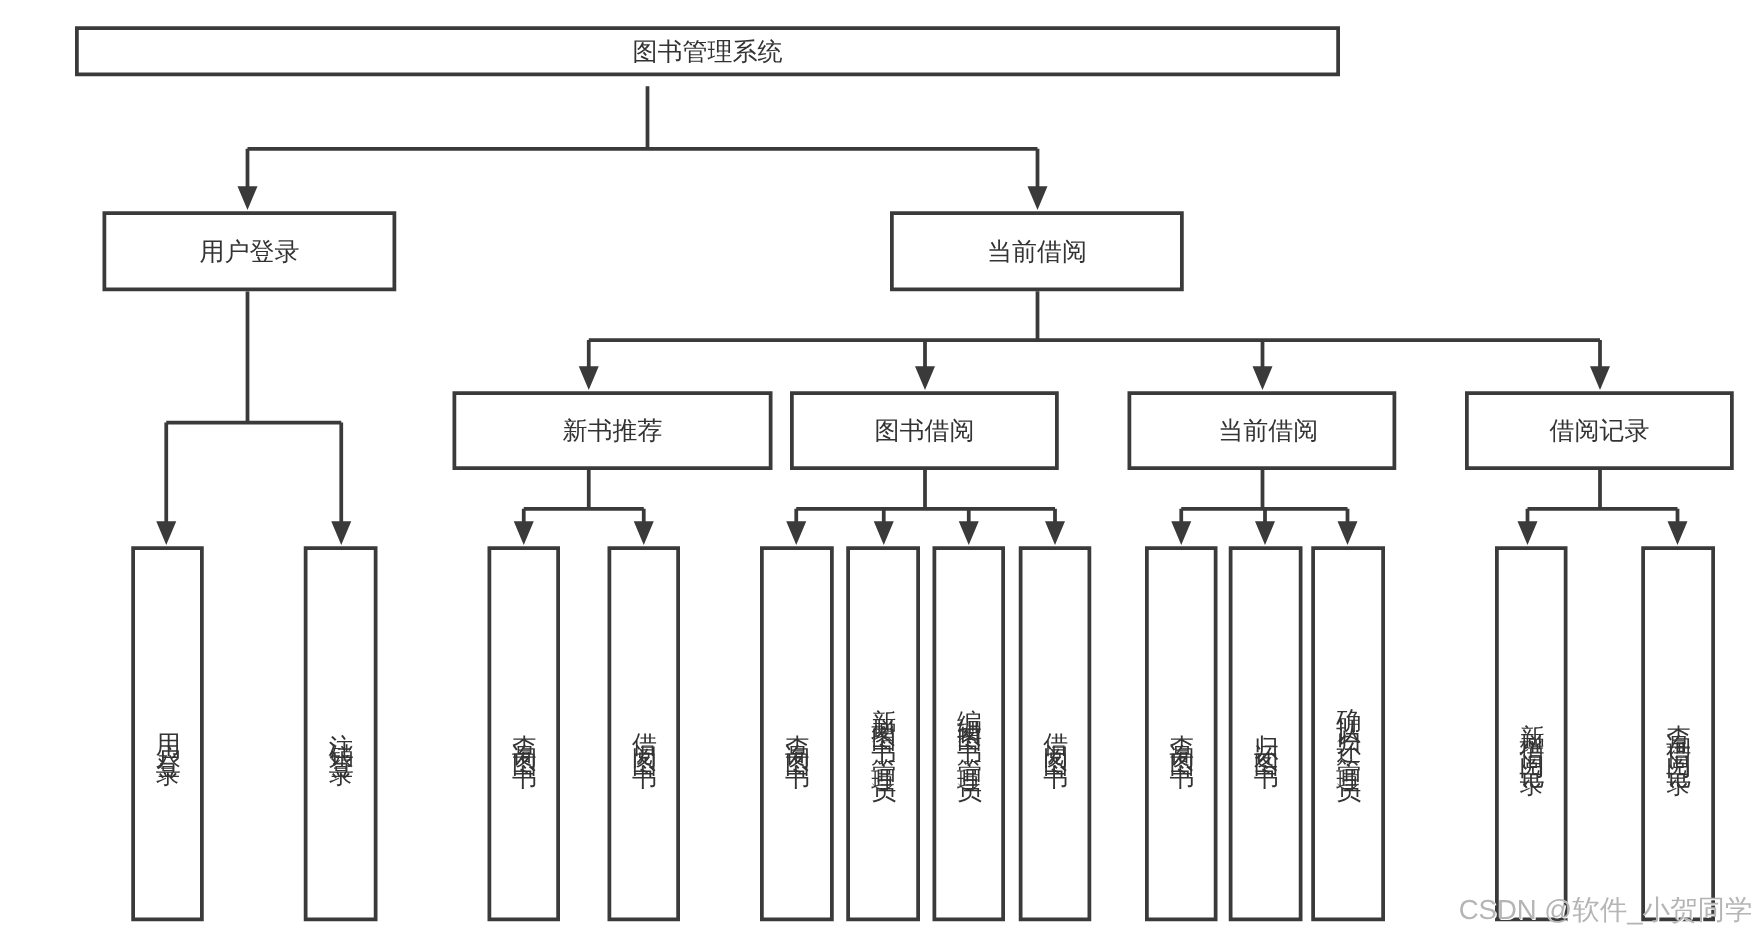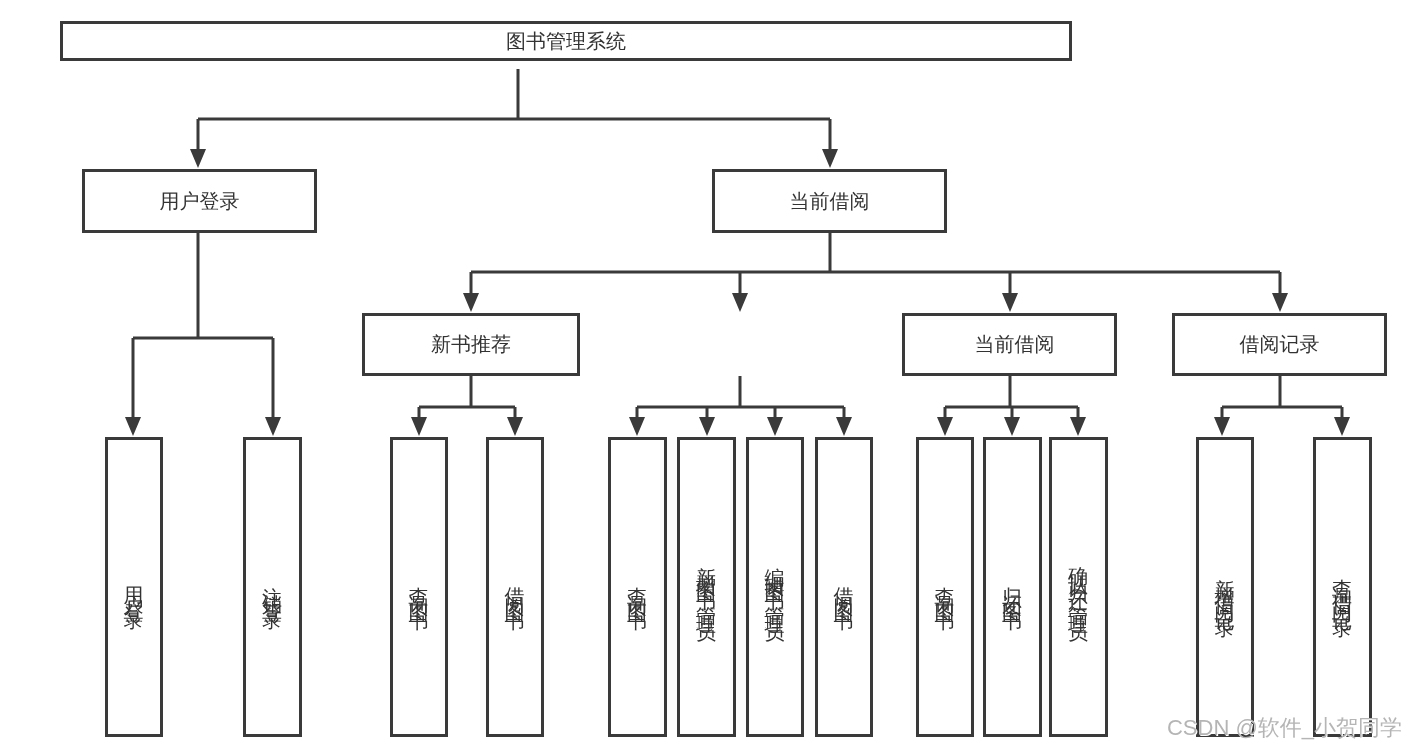--- a/index.html
+++ b/index.html
@@ -94,22 +94,25 @@
     <span>图书管理系统</span>
   </div>
 
   <div class="box" style="left:82px; top:169px; width:235px; height:64px;">
     <span>用户登录</span>
   </div>
   <div class="box" style="left:712px; top:169px; width:235px; height:64px;">
     <span>当前借阅</span>
   </div>
 
-  <div class="box" style="left:362px; top:313px; width:218px; height:63px;">
+  <div class="box" style="left:362px; top:313px; width:256px; height:63px;">
     <span>新书推荐</span>
+  </div>
+  <div class="box" style="left:632px; top:313px; width:215px; height:63px;">
+    <span>图书借阅</span>
   </div>
   <div class="box" style="left:902px; top:313px; width:215px; height:63px;padding-left:10px;">
     <span>当前借阅</span>
   </div>
   <div class="box" style="left:1172px; top:313px; width:215px; height:63px;">
     <span>借阅记录</span>
   </div>
 
   <div class="box leaf" style="left:105px; width:58px;">
     <span class="vtext">用户登录</span>

